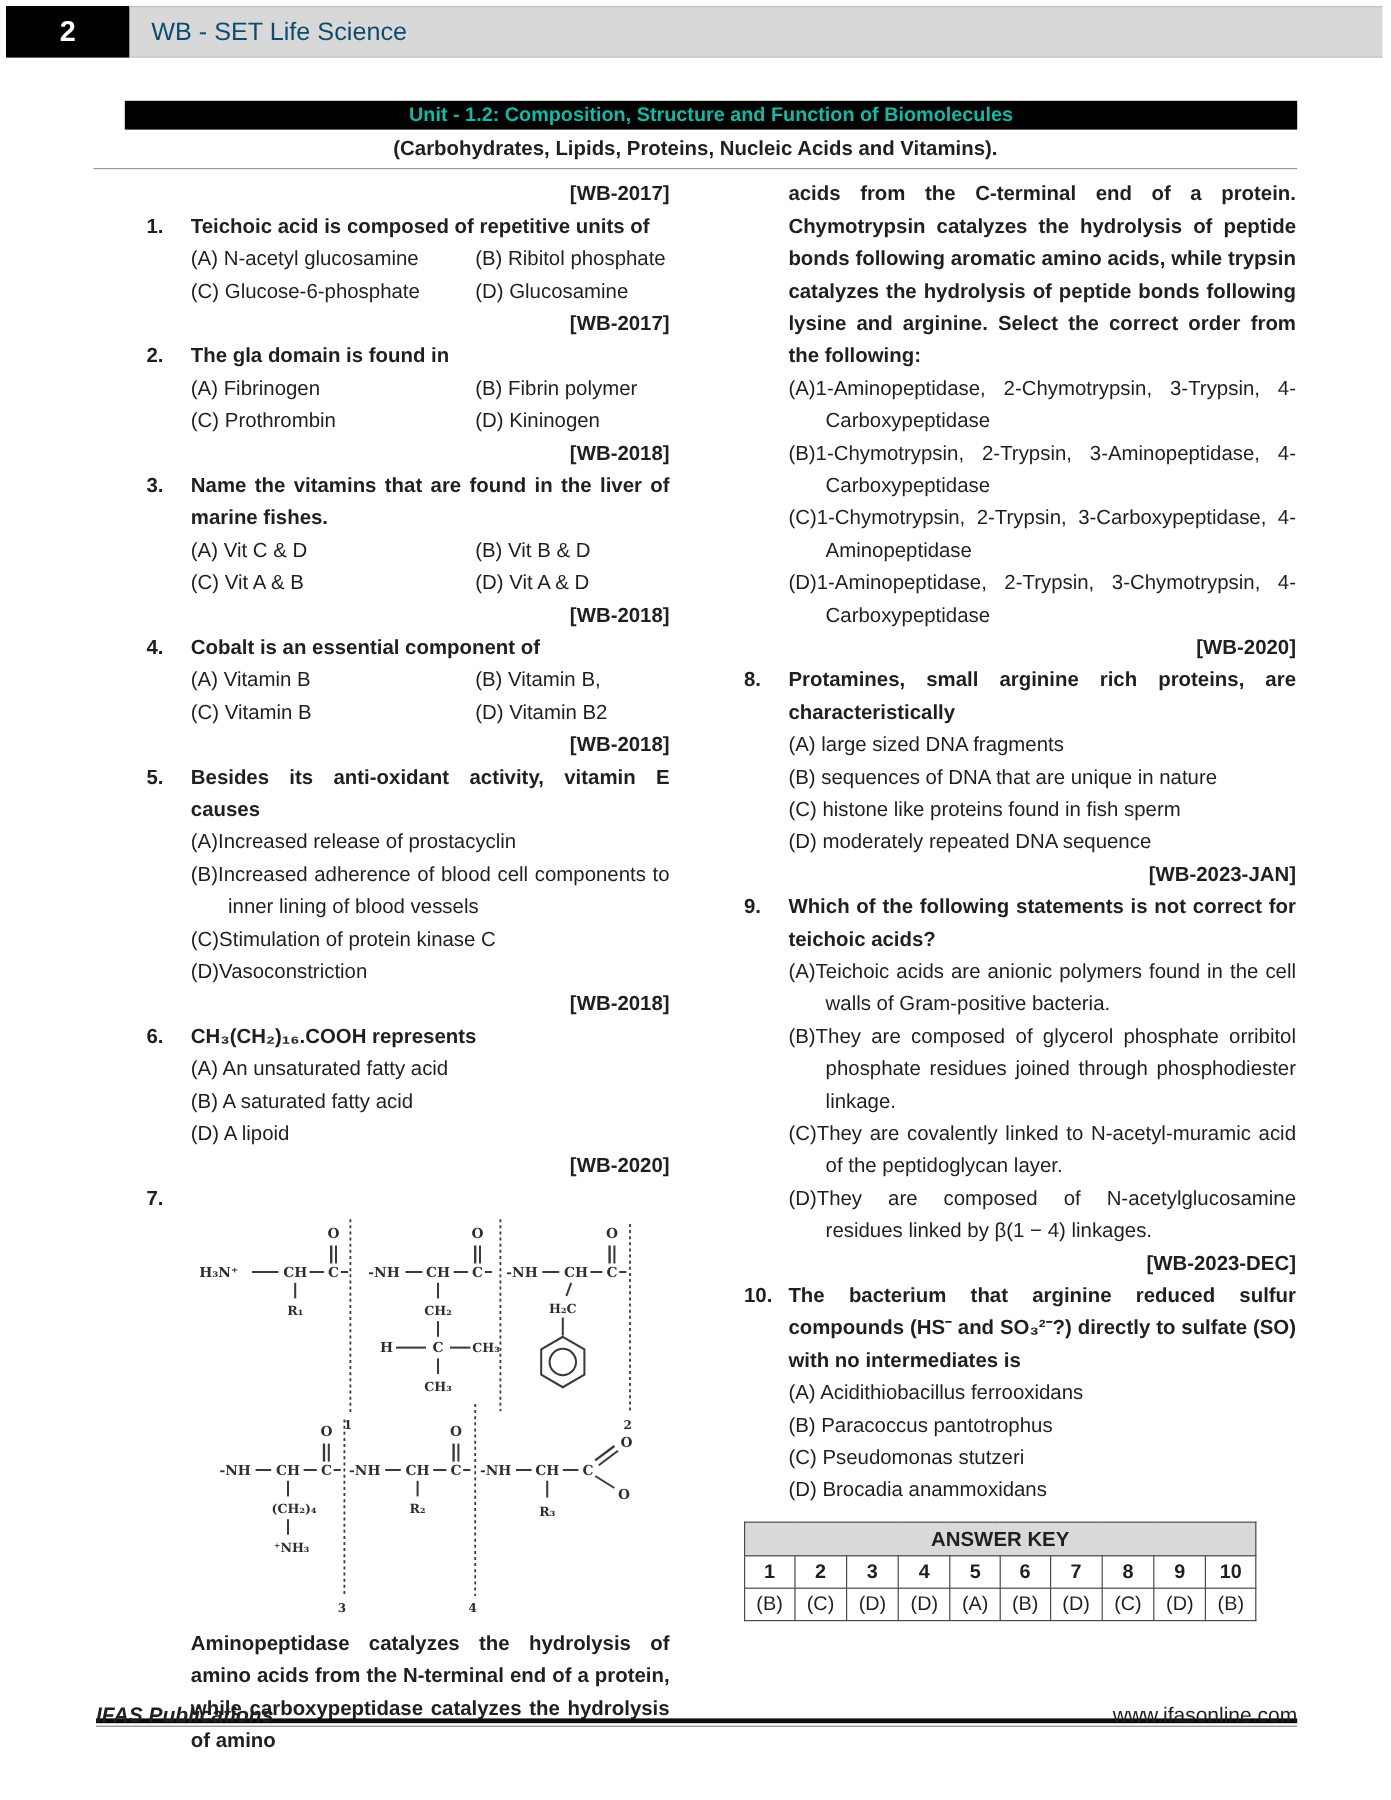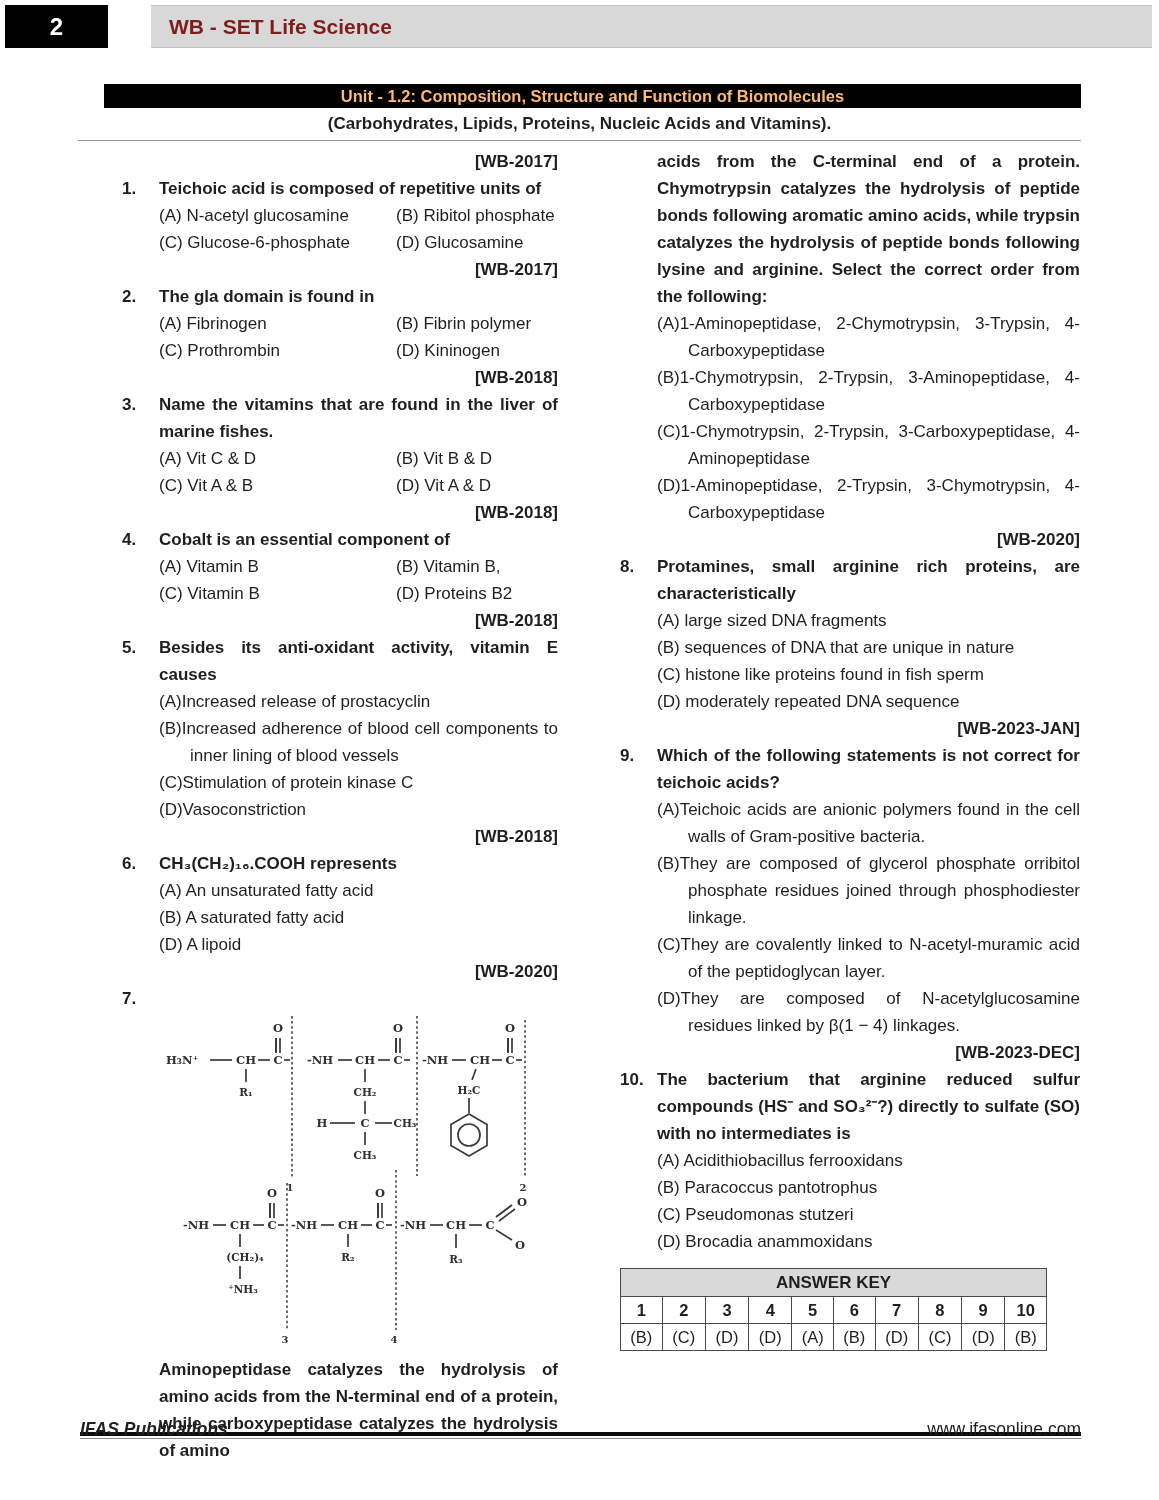--- a/index.html
+++ b/index.html
@@ -6,23 +6,23 @@
   body{
     width:1159px;height:1500px;position:relative;background:#ffffff;
     font-family:"Liberation Sans",sans-serif;color:#1f1f1f;
     font-size:17px;line-height:27px;overflow:hidden;
   }
   
   .header{position:absolute;top:5px;left:5px;right:7px;height:43px;display:flex;}
   .pagenum{width:103px;background:#000;color:#fff;font-weight:700;font-size:24px;
     display:flex;align-items:center;justify-content:center;}
   .booktitle{flex:1;background:#d8d8d8;border-top:1px solid #c2c2c2;border-bottom:1px solid #c2c2c2;
-    display:flex;align-items:center;padding-left:18px;font-weight:700;font-size:21px;color:#7f1d1d;margin-left:43px;}
-  
-  .unitbar{position:absolute;top:84px;left:104px;width:977px;height:24px;background:#000;color:#fdba74;
+    display:flex;align-items:center;padding-left:18px;font-weight:400;font-size:21px;color:#0c4a6e;}
+  
+  .unitbar{position:absolute;top:84px;left:104px;width:977px;height:24px;background:#000;color:#14b8a6;
     font-weight:700;font-size:16.5px;line-height:24px;text-align:center;}
   .subtitle{position:absolute;top:110px;left:78px;width:1003px;text-align:center;font-weight:700;font-size:17px;}
   .subrule{position:absolute;top:140px;left:78px;width:1003px;border-top:1.5px solid #9a9a9a;}
   
   .columns{position:absolute;top:148px;left:80px;width:998px;display:flex;}
   .col{width:468px;}
   .col.left{margin-right:62px;margin-left:42px;}
   .tag{font-weight:700;text-align:right;}
   .q{display:flex;}
   .qnum{flex:0 0 37px;font-weight:700;}
@@ -109,21 +109,21 @@
 
     <div class="tag">[WB-2018]</div>
     <div class="q">
       <span class="qnum">4.</span>
       <div class="qtext">Cobalt is an essential component of</div>
     </div>
     <div class="opts2">
       <div class="opt">(A) Vitamin B</div>
       <div class="opt">(B) Vitamin B,</div>
       <div class="opt">(C) Vitamin B</div>
-      <div class="opt">(D) Proteins B2</div>
+      <div class="opt">(D) Vitamin B2</div>
     </div>
 
     <div class="tag">[WB-2018]</div>
     <div class="q">
       <span class="qnum">5.</span>
       <div class="qtext">Besides its anti-oxidant activity, vitamin E causes</div>
     </div>
     <div class="opts1">
       <div class="opt hang">(A)Increased release of prostacyclin</div>
       <div class="opt hang">(B)Increased adherence of blood cell components to inner lining of blood vessels</div>

